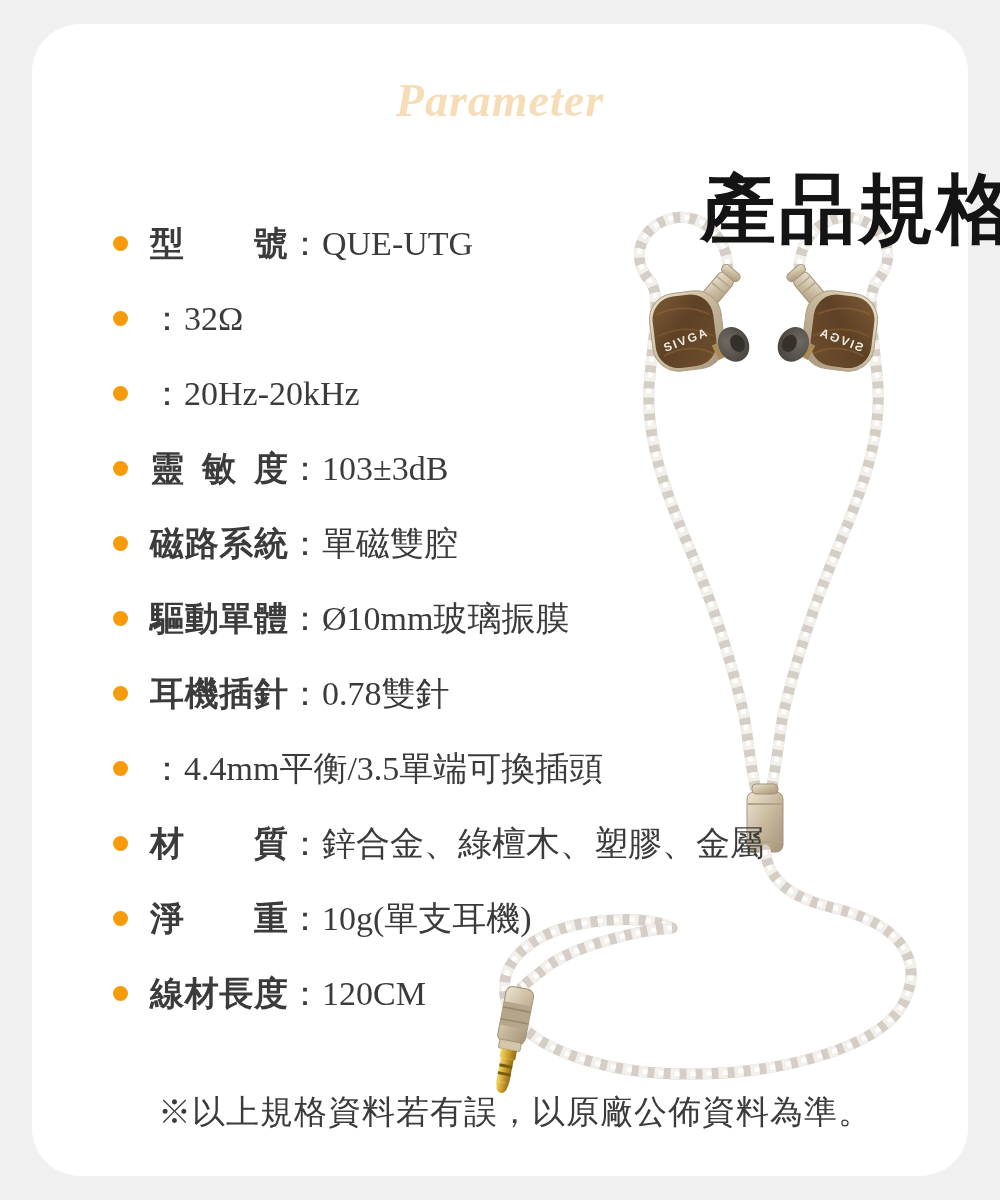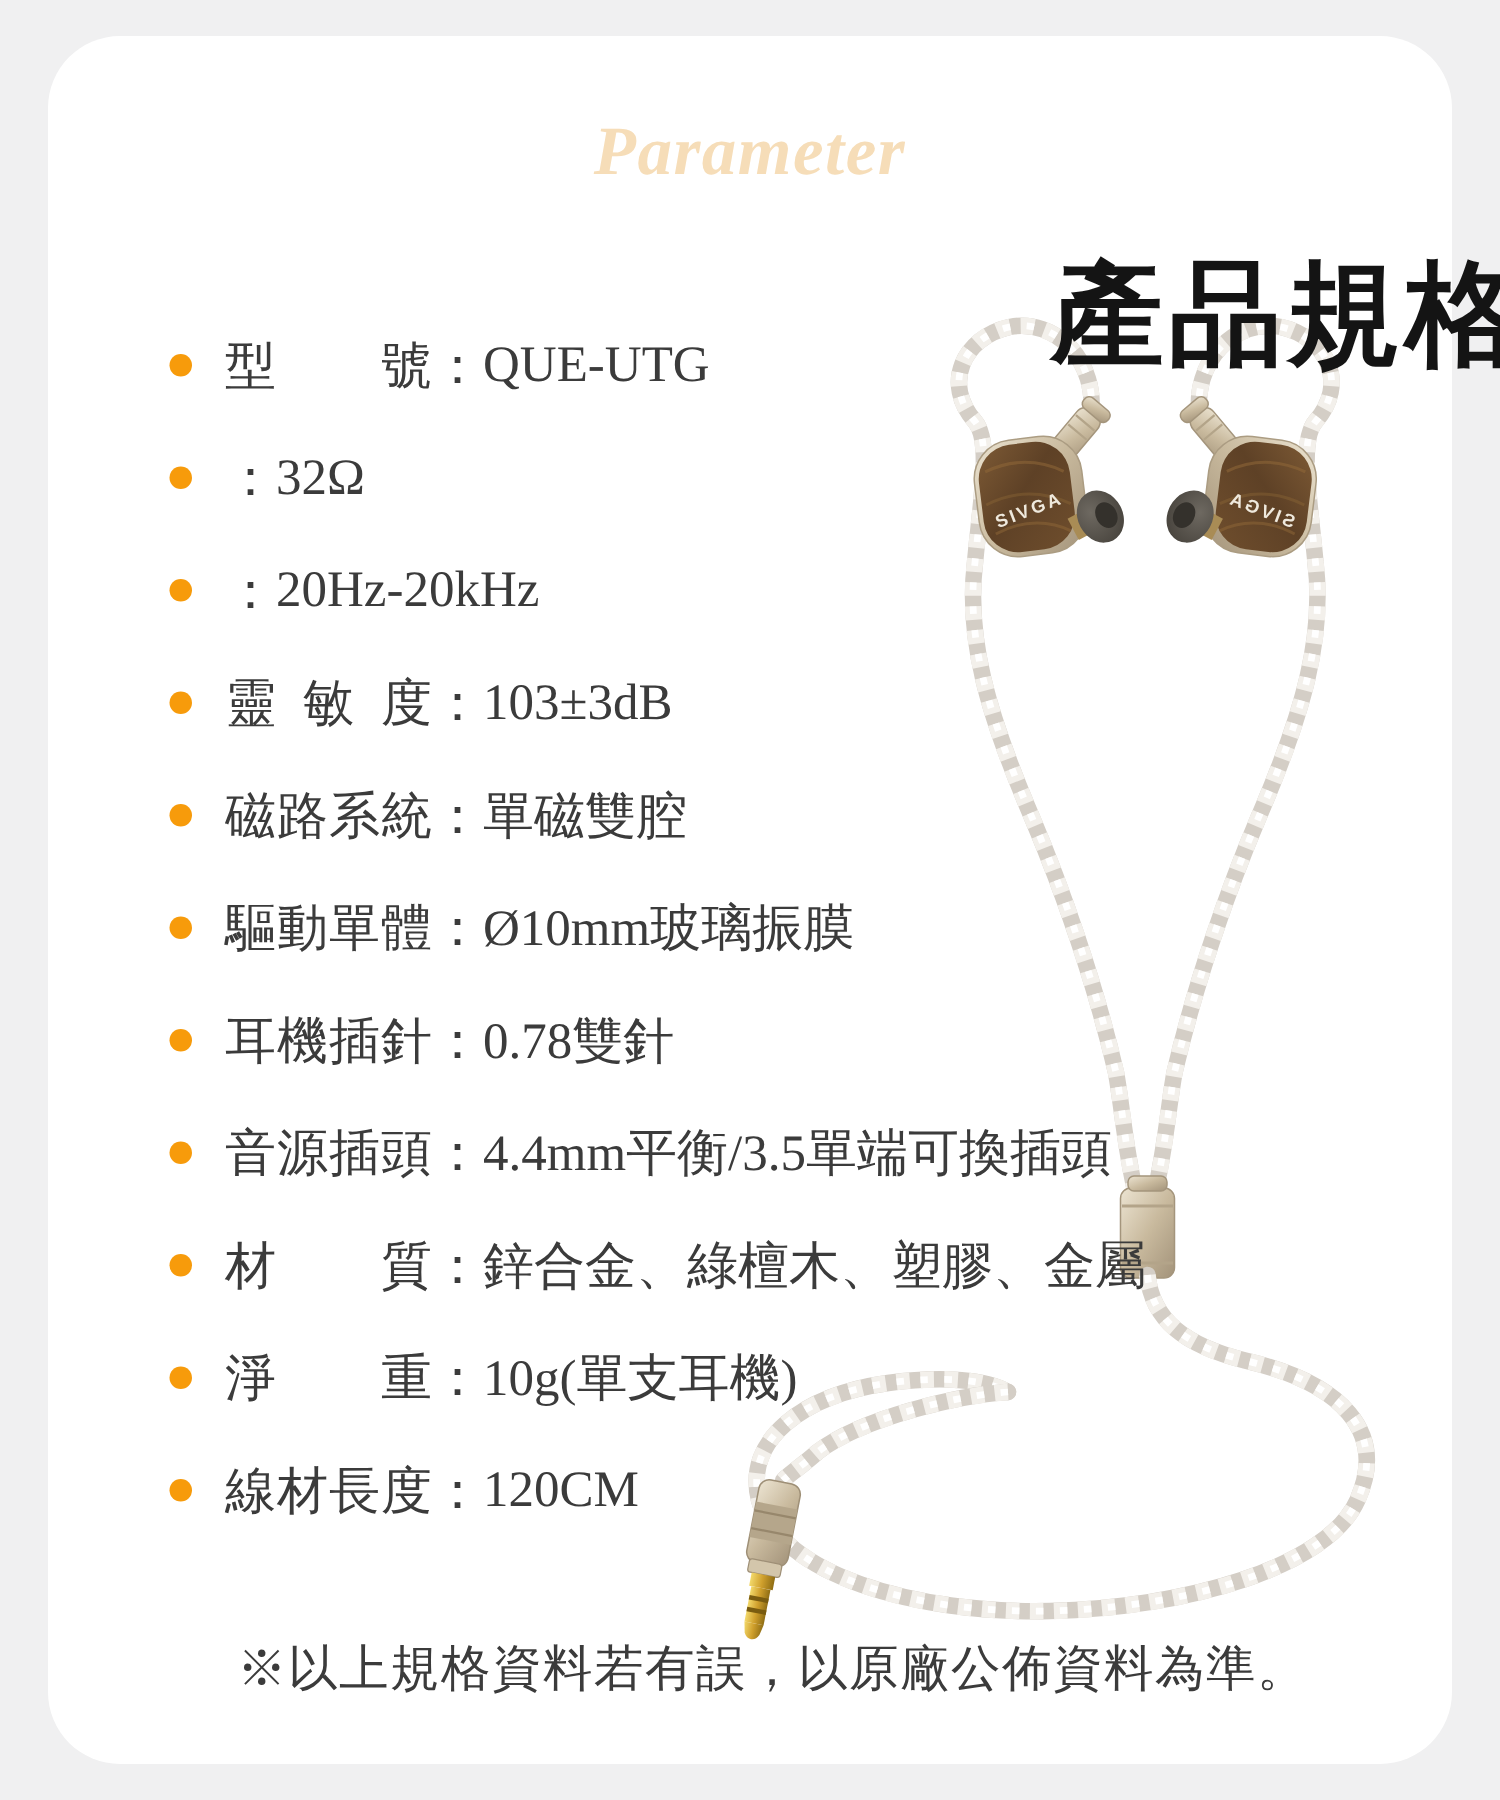--- a/index.html
+++ b/index.html
@@ -27,21 +27,21 @@
     display:flex;flex-direction:column;
   }
   .spec-row{height:75px;display:flex;align-items:center;white-space:nowrap;}
   .bullet{
     width:15px;height:15px;border-radius:50%;flex:0 0 auto;
     background:var(--bullet-color,#f79b0b);margin-right:22px;
   }
   .spec-label{
     display:inline-block;width:138px;
     text-align:justify;text-align-last:justify;-moz-text-align-last:justify;
-    font-size:34px;color:var(--text-color,#3b3b3b);
+    font-size:34px;color:var(--text-color,#3b3b3b);font-weight:bold;
   }
   .spec-colon,.spec-value{font-size:34px;color:var(--text-color,#3b3b3b);}
   .footer-note{
     position:absolute;top:1090px;left:15px;width:100%;text-align:center;
     font-size:33px;color:var(--text-color,#3b3b3b);z-index:5;letter-spacing:1px;
   }
   .photo{position:absolute;left:440px;top:200px;z-index:1;pointer-events:none;}
   .c1{fill:none;stroke:#d4cec6;stroke-width:11;stroke-linecap:round;}
   .c2{fill:none;stroke:#f3f0eb;stroke-width:11;stroke-dasharray:9 7;}
   .c3{fill:none;stroke:#ffffff;stroke-width:4.5;stroke-dasharray:5 11;}
@@ -97,21 +97,20 @@
 
   <div class="spec-row">
     <span class="bullet"></span>
     <span class="spec-label">耳機插針</span>
     <span class="spec-colon">：</span>
     <span class="spec-value">0.78雙針</span>
   </div>
 
   <div class="spec-row">
     <span class="bullet"></span>
-    <span class="spec-label">音源插頭</span>
     <span class="spec-colon">：</span>
     <span class="spec-value">4.4mm平衡/3.5單端可換插頭</span>
   </div>
 
   <div class="spec-row">
     <span class="bullet"></span>
     <span class="spec-label">材質</span>
     <span class="spec-colon">：</span>
     <span class="spec-value">鋅合金、綠檀木、塑膠、金屬</span>
   </div>

